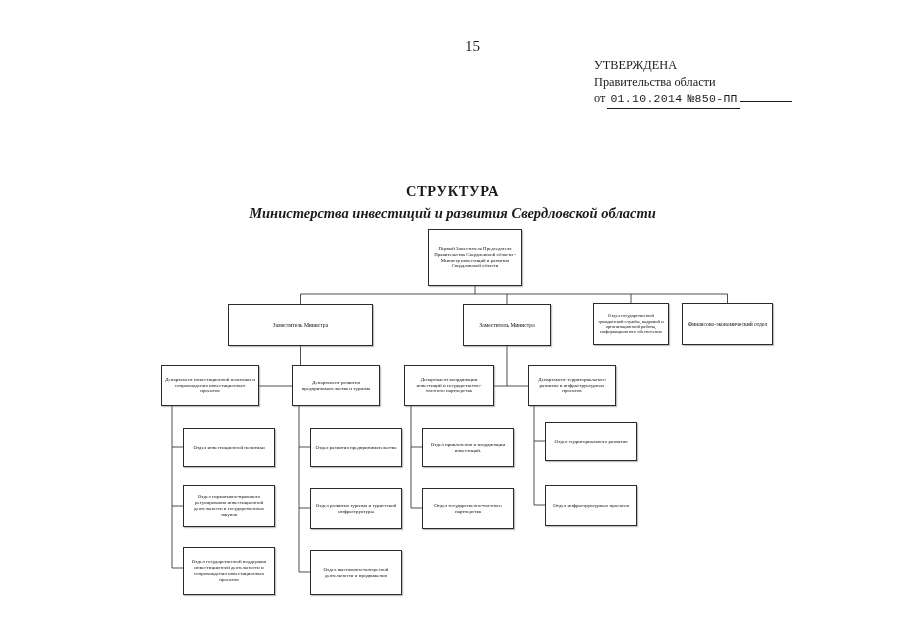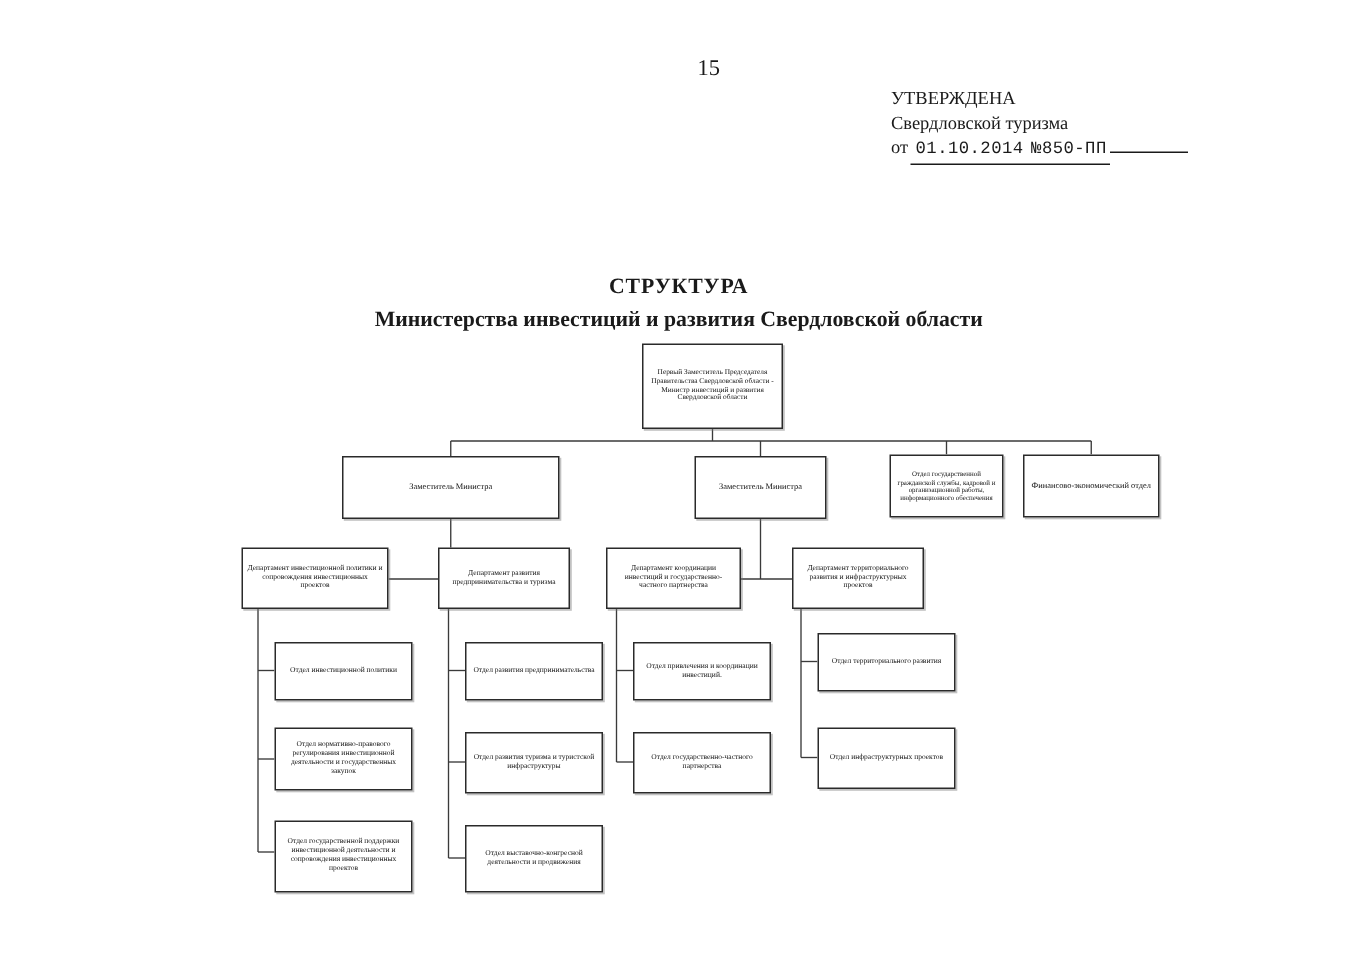--- a/index.html
+++ b/index.html
@@ -68,20 +68,21 @@
   }
   #doc-title .t1 {
     font-size: 14.5px;
     font-weight: bold;
     letter-spacing: 0.6px;
   }
   #doc-title .t2 {
     font-size: 14.5px;
     font-weight: bold;
     margin-top: 5px;
+    font-style: italic;
   }
 
   
   #org-chart {
     position: absolute;
     left: 0;
     top: 0;
     width: 905px;
     height: 640px;
   }
@@ -115,21 +116,21 @@
   .node.lvl3 .label { font-size: 5.0px; }
   .node.lvl4 .label { font-size: 5.0px; }
 </style>
 </head>
 <body>
 
 <div id="page-number">15</div>
 
 <div id="approval-block">
   <div class="line">УТВЕРЖДЕНА</div>
-  <div class="line">Свердловской туризма</div>
+  <div class="line">Правительства области</div>
   <div class="decree-line">
     <span class="lbl">от</span>
     <span class="underlined">01.10.2014</span>
     <span class="underlined">№850-ПП</span>
     <span class="tail"></span>
   </div>
 </div>
 
 <div id="doc-title">
   <div class="t1">СТРУКТУРА</div>

